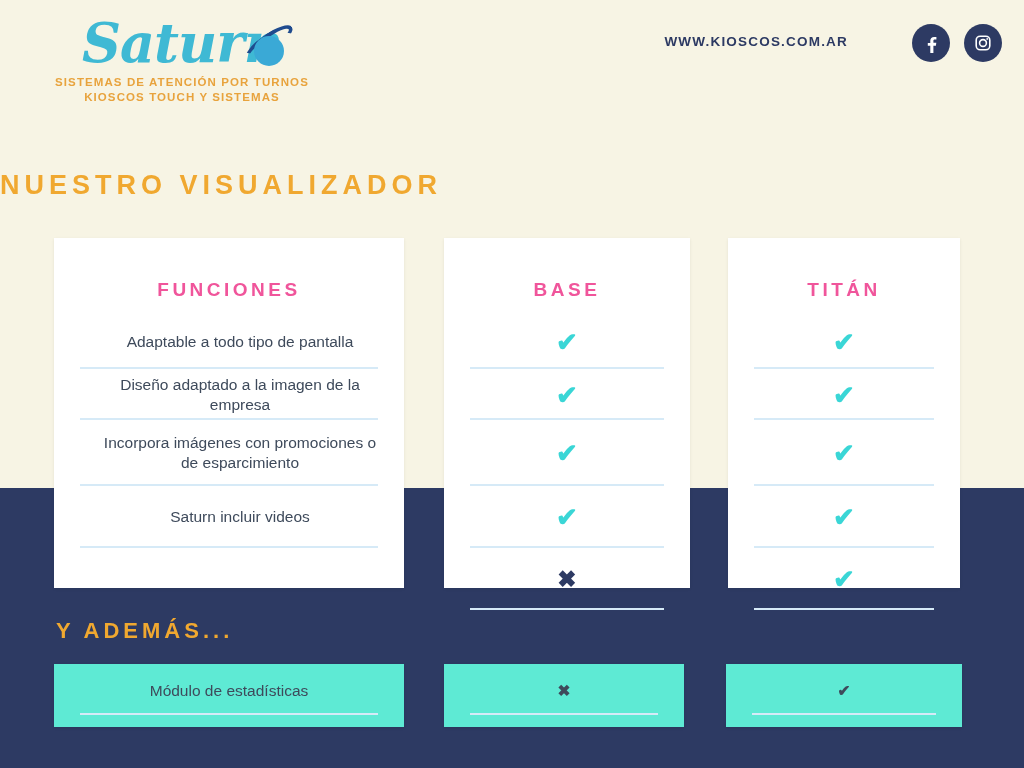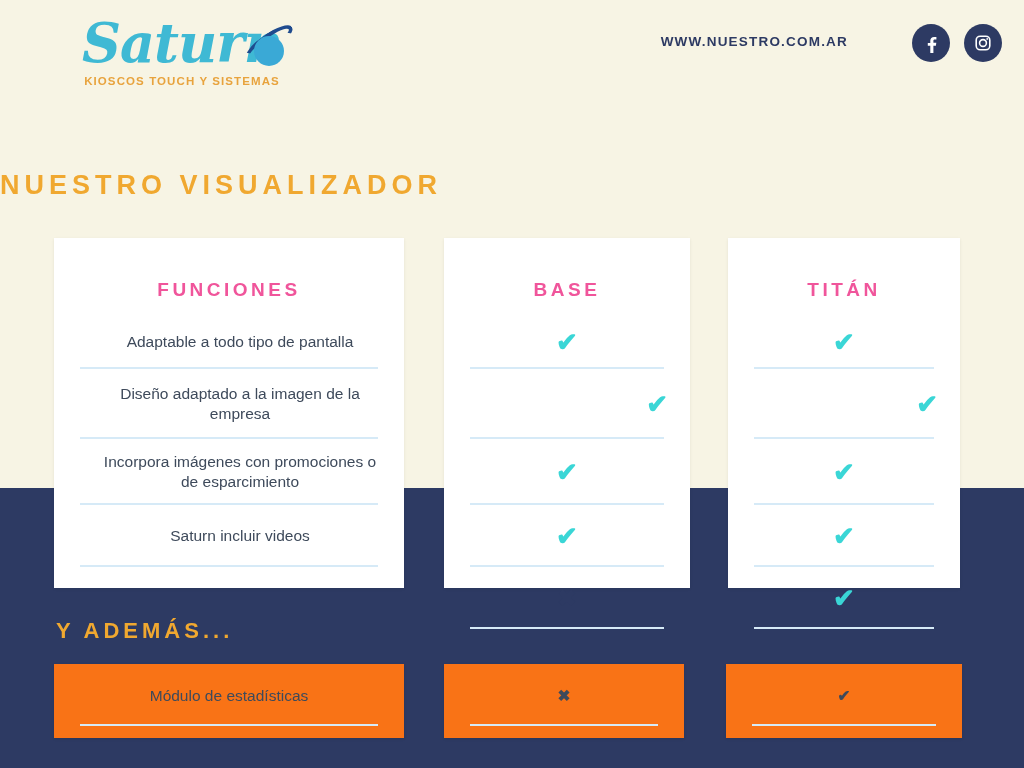--- a/index.html
+++ b/index.html
@@ -144,38 +144,38 @@
     font-size: 15.5px;
     line-height: 20px;
     padding-left: 44px;
   }
   .mark { font-size: 26px; line-height: 26px; font-weight: bold; }
   .mark.check { color: #3ad6d6; }
   .mark.cross { color: #2d3a63; font-size: 23px; }
 
   
   .h1 { height: 54px; }
-  .h2 { height: 70px; justify-content: flex-end; }
+  .h2 { height: 51px; }
   .h3 { height: 66px; }
   .h4 { height: 62px; }
   .h5 { height: 62px; }
 
   
   .extra-title {
     position: absolute;
     left: 56px; top: 618px;
     color: #f0a830;
     font-size: 22px;
     font-weight: bold;
     letter-spacing: 4px;
   }
   .extra-card {
     position: absolute;
-    background: #f97316;
-    height: 74px;
+    background: #5eead4;
+    height: 63px;
     box-shadow: 0 1px 3px rgba(0,0,0,0.10);
     display: flex;
     flex-direction: column;
     align-items: center;
     justify-content: center;
   }
   .extra-funciones { left: 54px; top: 664px; width: 350px; }
   .extra-base      { left: 444px; top: 664px; width: 240px; }
   .extra-titan     { left: 726px; top: 664px; width: 236px; }
   .extra-card .txt {
@@ -196,24 +196,25 @@
 <div class="bottom-band"></div>
 
 <div class="header">
 
   <div class="logo">
     <div class="logo-word">Saturn</div>
     <div class="logo-planet">
       <div class="ring"></div>
       <div class="ball"></div>
     </div>
+    <div class="logo-sub1">SISTEMAS DE ATENCIÓN POR TURNOS</div>
     <div class="logo-sub2">KIOSCOS TOUCH Y SISTEMAS</div>
   </div>
 
-  <div class="site-url">WWW.NUESTRO.COM.AR</div>
+  <div class="site-url">WWW.KIOSCOS.COM.AR</div>
 
   <div class="social">
     <div class="circ">
       <svg width="20" height="20" viewBox="0 0 20 20" fill="#ffffff">
           <path d="M12.4 20v-7.3h2.5l.4-2.9h-2.9V7.9c0-.8.2-1.4 1.4-1.4h1.6V4c-.3 0-1.2-.1-2.3-.1-2.3 0-3.8 1.4-3.8 3.9v2.1H6.8v2.9h2.5V20h3.1z"></path>
         </svg>
     </div>
     <div class="circ">
       <svg width="20" height="20" viewBox="0 0 20 20" fill="none" stroke="#ffffff" stroke-width="1.6">
         <rect x="3.2" y="3.2" width="13.6" height="13.6" rx="4"></rect>

